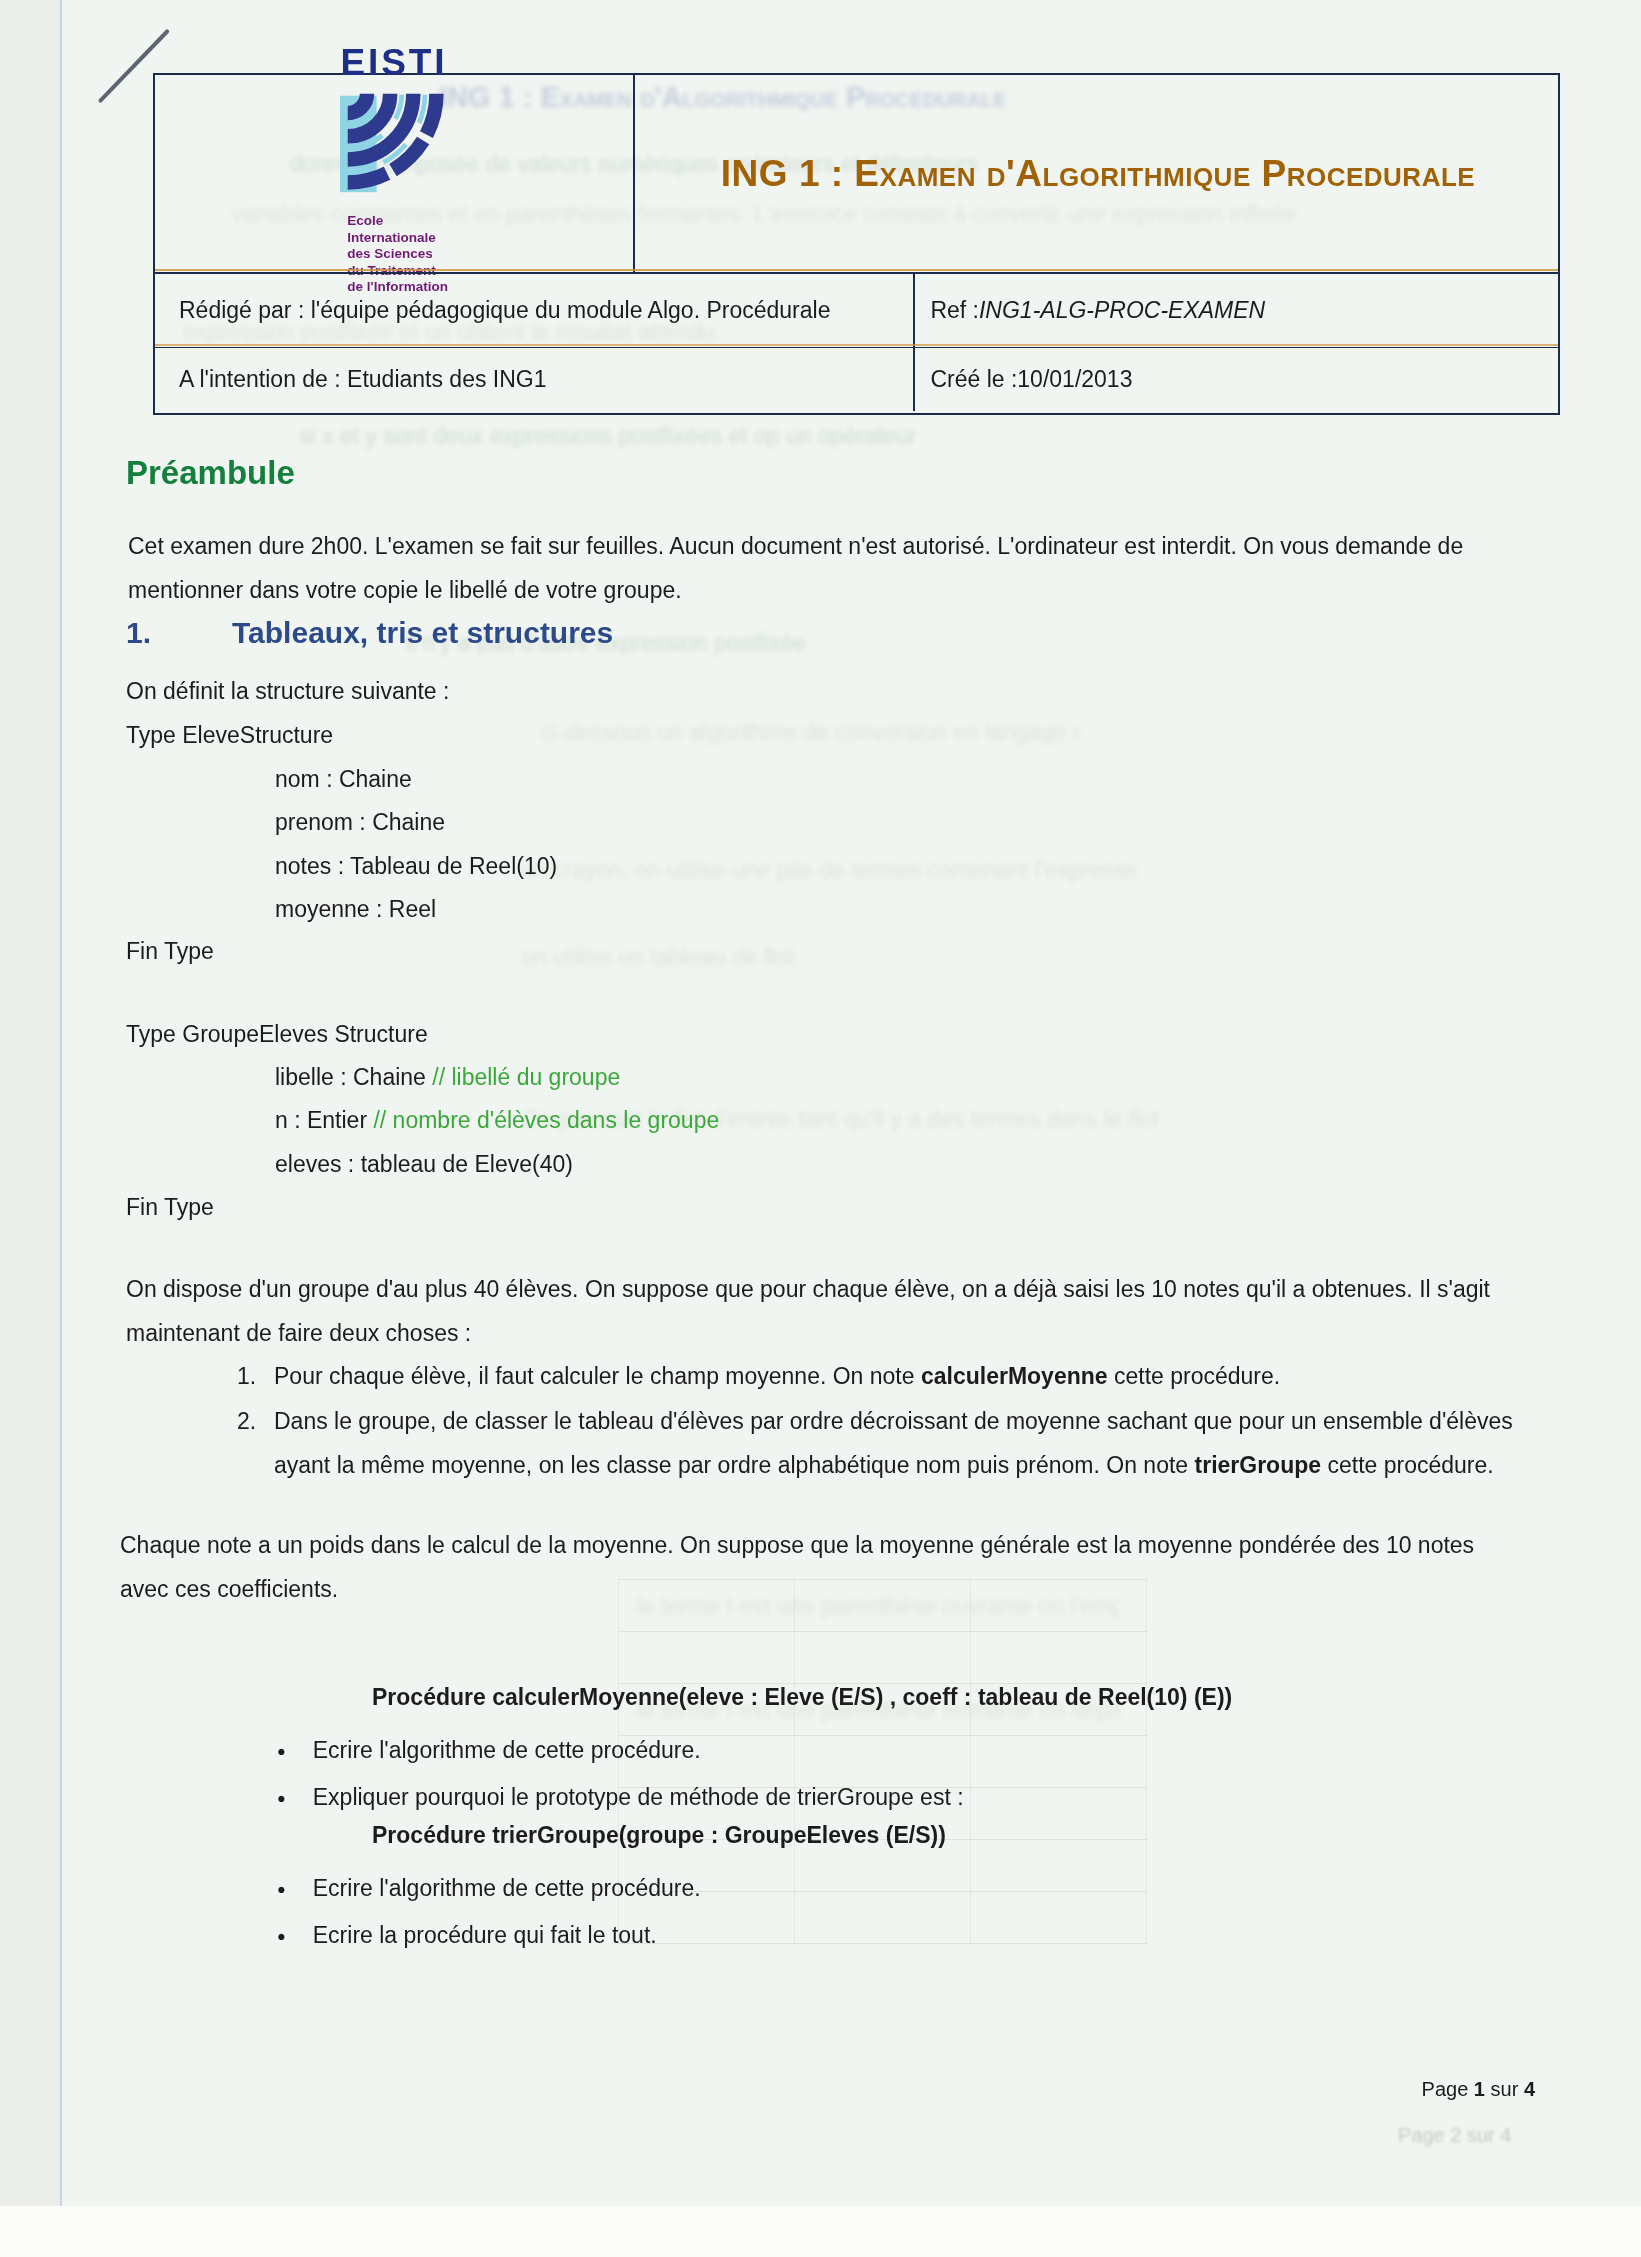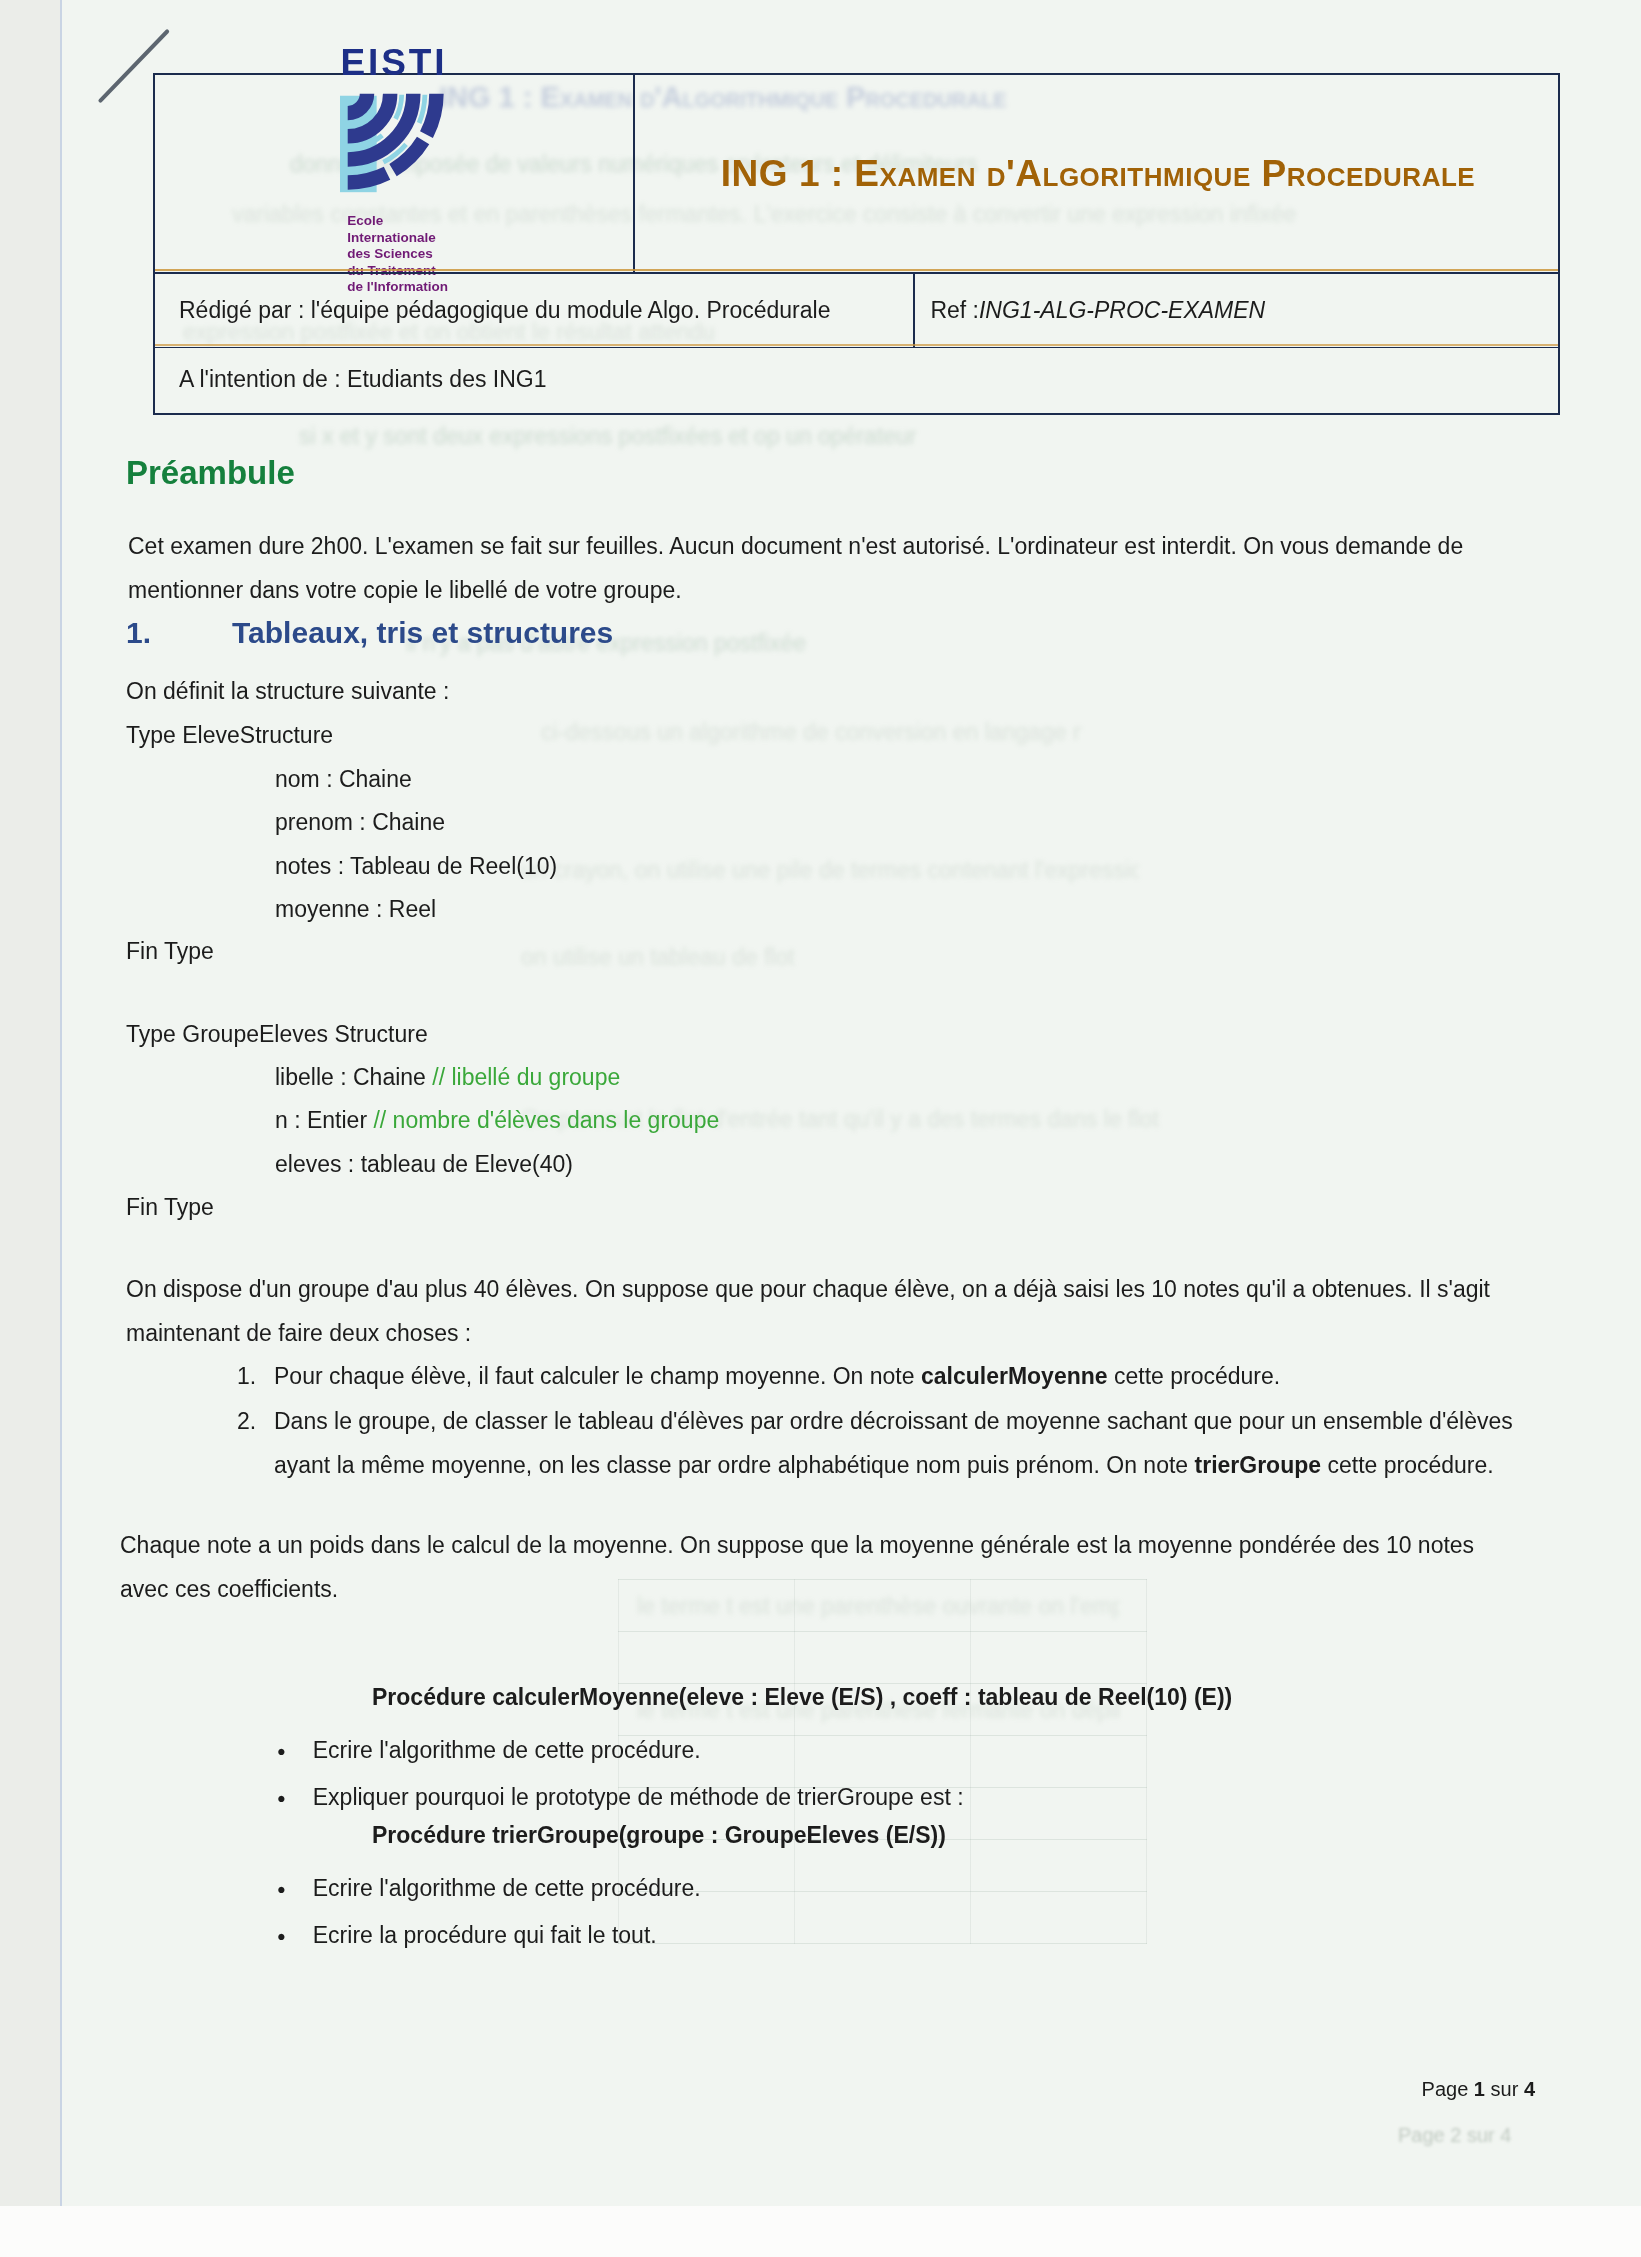--- a/index.html
+++ b/index.html
@@ -134,20 +134,24 @@
       </div>
       <div class="cell-right">
         <span>Ref : </span>
         <span class="ref-italic">ING1-ALG-PROC-EXAMEN</span>
       </div>
     </div>
     <div class="t-row3">
       <div class="cell-left">
         <span>A l'intention de : Etudiants des ING1</span>
       </div>
+      <div class="cell-right">
+        <span>Créé le : </span>
+        <span>10/01/2013</span>
+      </div>
     </div>
   </div>
 
   <div class="abs h-preambule">Préambule</div>
   <div class="abs para p1">Cet examen dure 2h00. L'examen se fait sur feuilles. Aucun document n'est autorisé. L'ordinateur est interdit.  On vous demande de mentionner dans votre copie le libellé de votre groupe.</div>
 
   <div class="abs h-section">
     <span class="num">1.</span>
     <span>Tableaux, tris et structures</span>
   </div>

